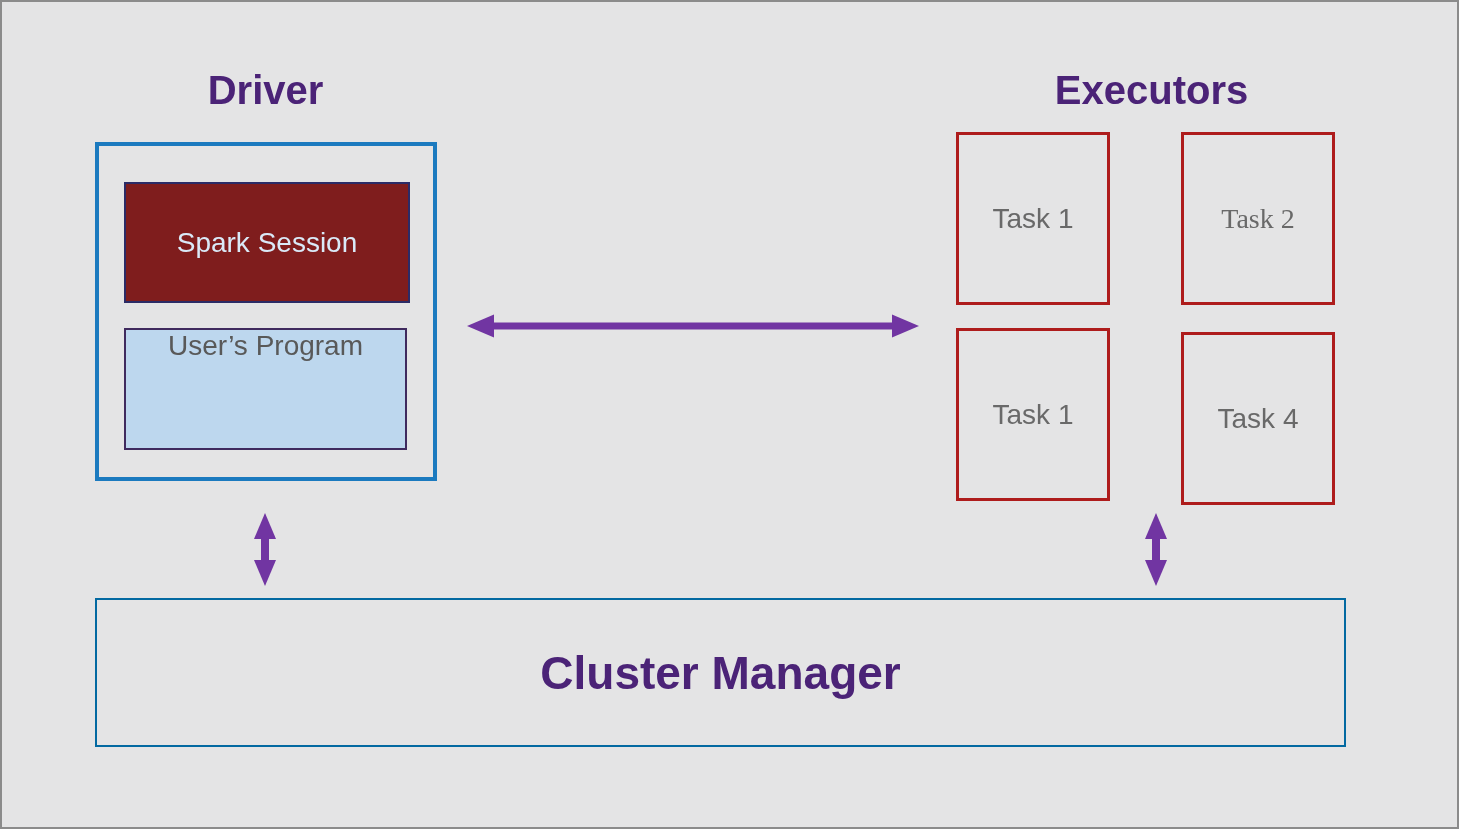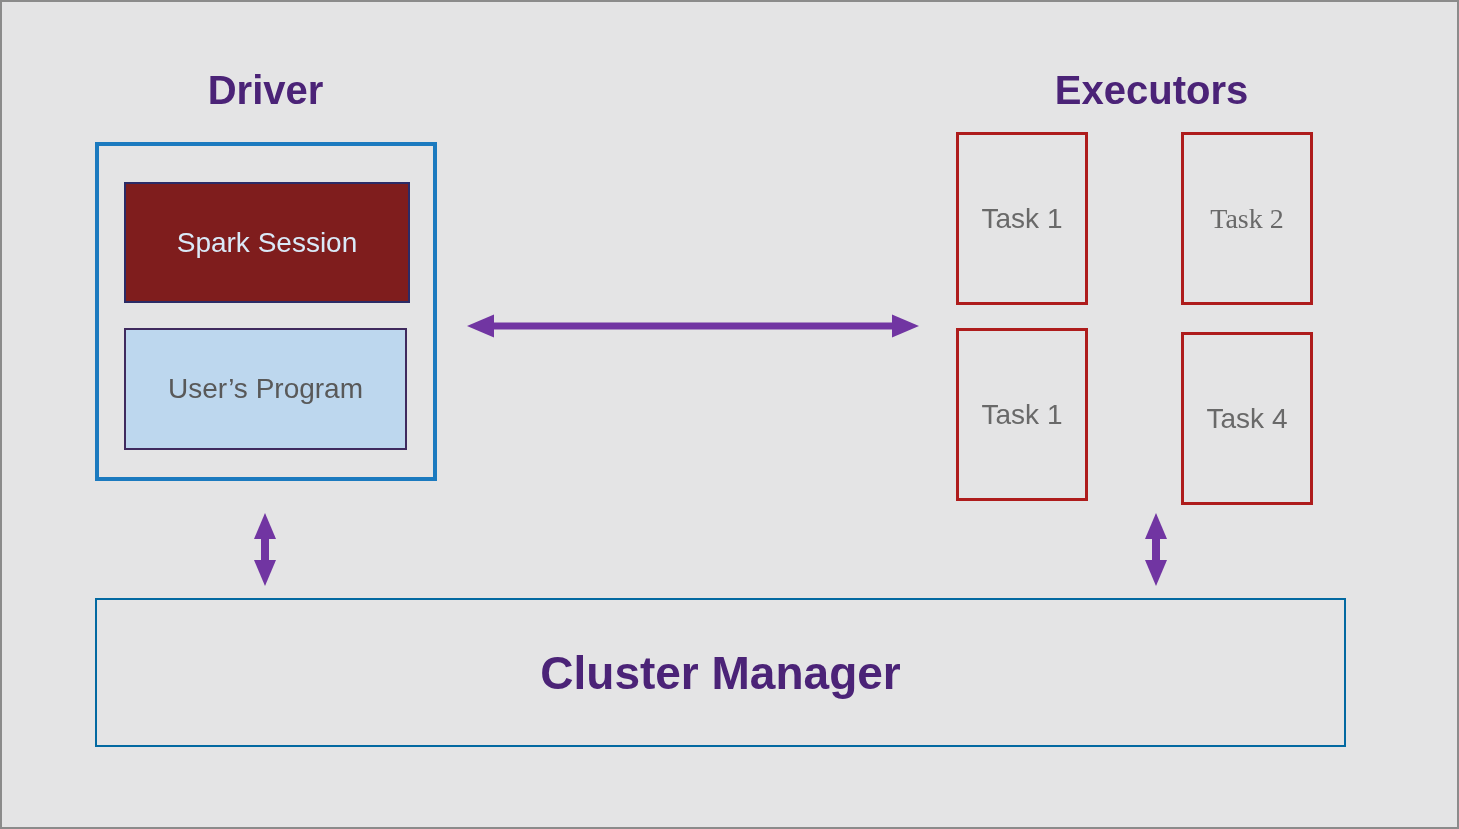--- a/index.html
+++ b/index.html
@@ -45,27 +45,27 @@
     font-size: 28px;
     color: #DAEAF8;
   }
   .users-program {
     position: absolute;
     left: 122px; top: 326px;
     width: 283px; height: 122px;
     box-sizing: border-box;
     background: #BDD7EE;
     border: 2px solid #3F2A5E;
-    display: flex; align-items: center; justify-content: center;
+    display: flex; align-items: flex-start; justify-content: center;
     font-size: 28px;
     color: #595959;
   }
   .task-box {
     position: absolute;
-    width: 132px; height: 173px;
+    width: 154px; height: 173px;
     box-sizing: border-box;
     border: 3px solid #AE1C1C;
     display: flex; align-items: center; justify-content: center;
     font-size: 28px;
     color: #696969;
   }
   .task-1 { left: 954px;  top: 130px; }
   .task-2 { left: 1179px; top: 130px; font-family: Liberation Serif, serif; }
   .task-3 { left: 954px;  top: 326px; }
   .task-4 { left: 1179px; top: 330px; text-align: center; }

